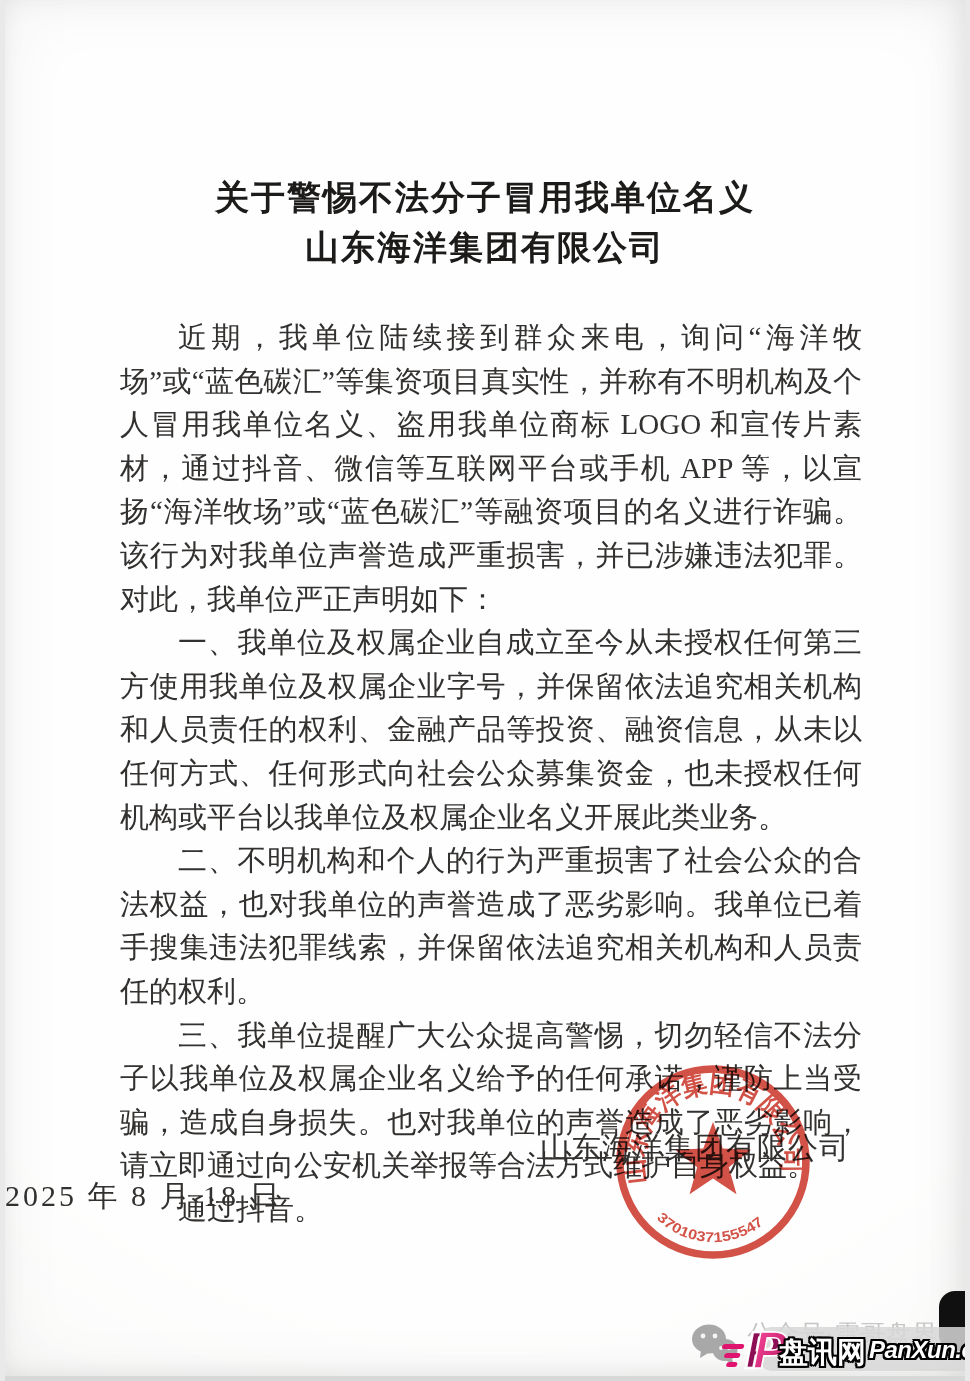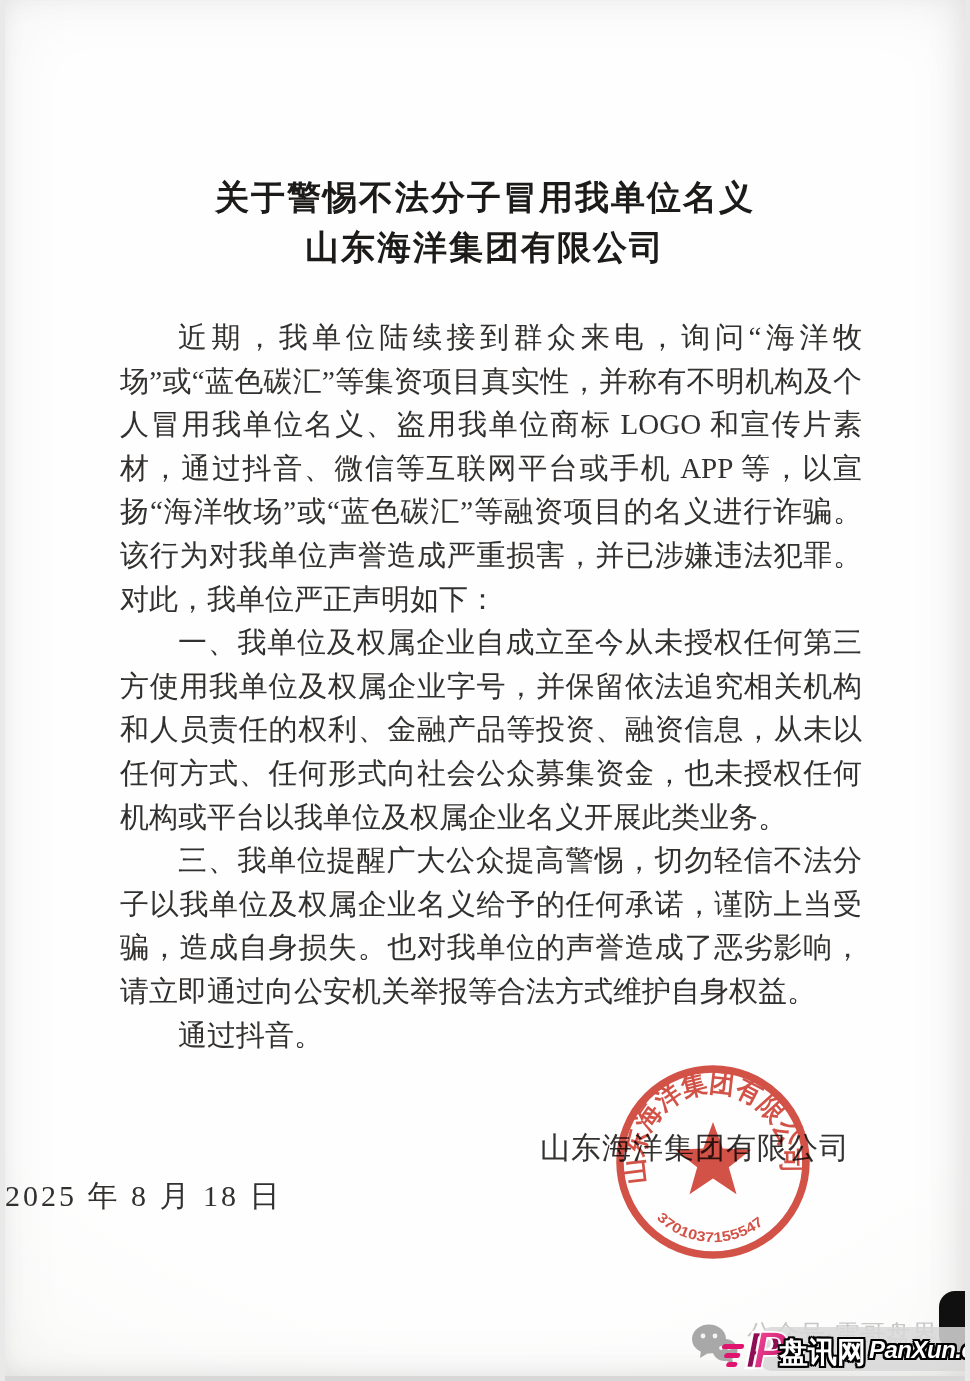--- a/index.html
+++ b/index.html
@@ -94,20 +94,21 @@
 <div class="page">
 
   <div class="title-block">
     <div>关于警惕不法分子冒用我单位名义</div>
     <div>山东海洋集团有限公司</div>
   </div>
 
   <div class="body-block">
     <p>近期，我单位陆续接到群众来电，询问“海洋牧场”或“蓝色碳汇”等集资项目真实性，并称有不明机构及个人冒用我单位名义、盗用我单位商标 LOGO 和宣传片素材，通过抖音、微信等互联网平台或手机 APP 等，以宣扬“海洋牧场”或“蓝色碳汇”等融资项目的名义进行诈骗。该行为对我单位声誉造成严重损害，并已涉嫌违法犯罪。对此，我单位严正声明如下：</p>
     <p>一、我单位及权属企业自成立至今从未授权任何第三方使用我单位及权属企业字号，并保留依法追究相关机构和人员责任的权利、金融产品等投资、融资信息，从未以任何方式、任何形式向社会公众募集资金，也未授权任何机构或平台以我单位及权属企业名义开展此类业务。</p>
+    <p>二、不明机构和个人的行为严重损害了社会公众的合法权益，也对我单位的声誉造成了恶劣影响。我单位已着手搜集违法犯罪线索，并保留依法追究相关机构和人员责任的权利。</p>
     <p>三、我单位提醒广大公众提高警惕，切勿轻信不法分子以我单位及权属企业名义给予的任何承诺，谨防上当受骗，造成自身损失。也对我单位的声誉造成了恶劣影响，请立即通过向公安机关举报等合法方式维护自身权益。</p>
     <p>通过抖音。</p>
   </div>
 
   <div class="sig-line">山东海洋集团有限公司</div>
   <div class="date-line">2025 年 8 月 18 日</div>
 
   <svg class="seal" viewBox="-105 -105 210 210">
     <defs>
       <path id="ringTextPath" d="M -66.94 20.46 A 70 70 0 1 1 66.94 20.46" fill="none"></path>

